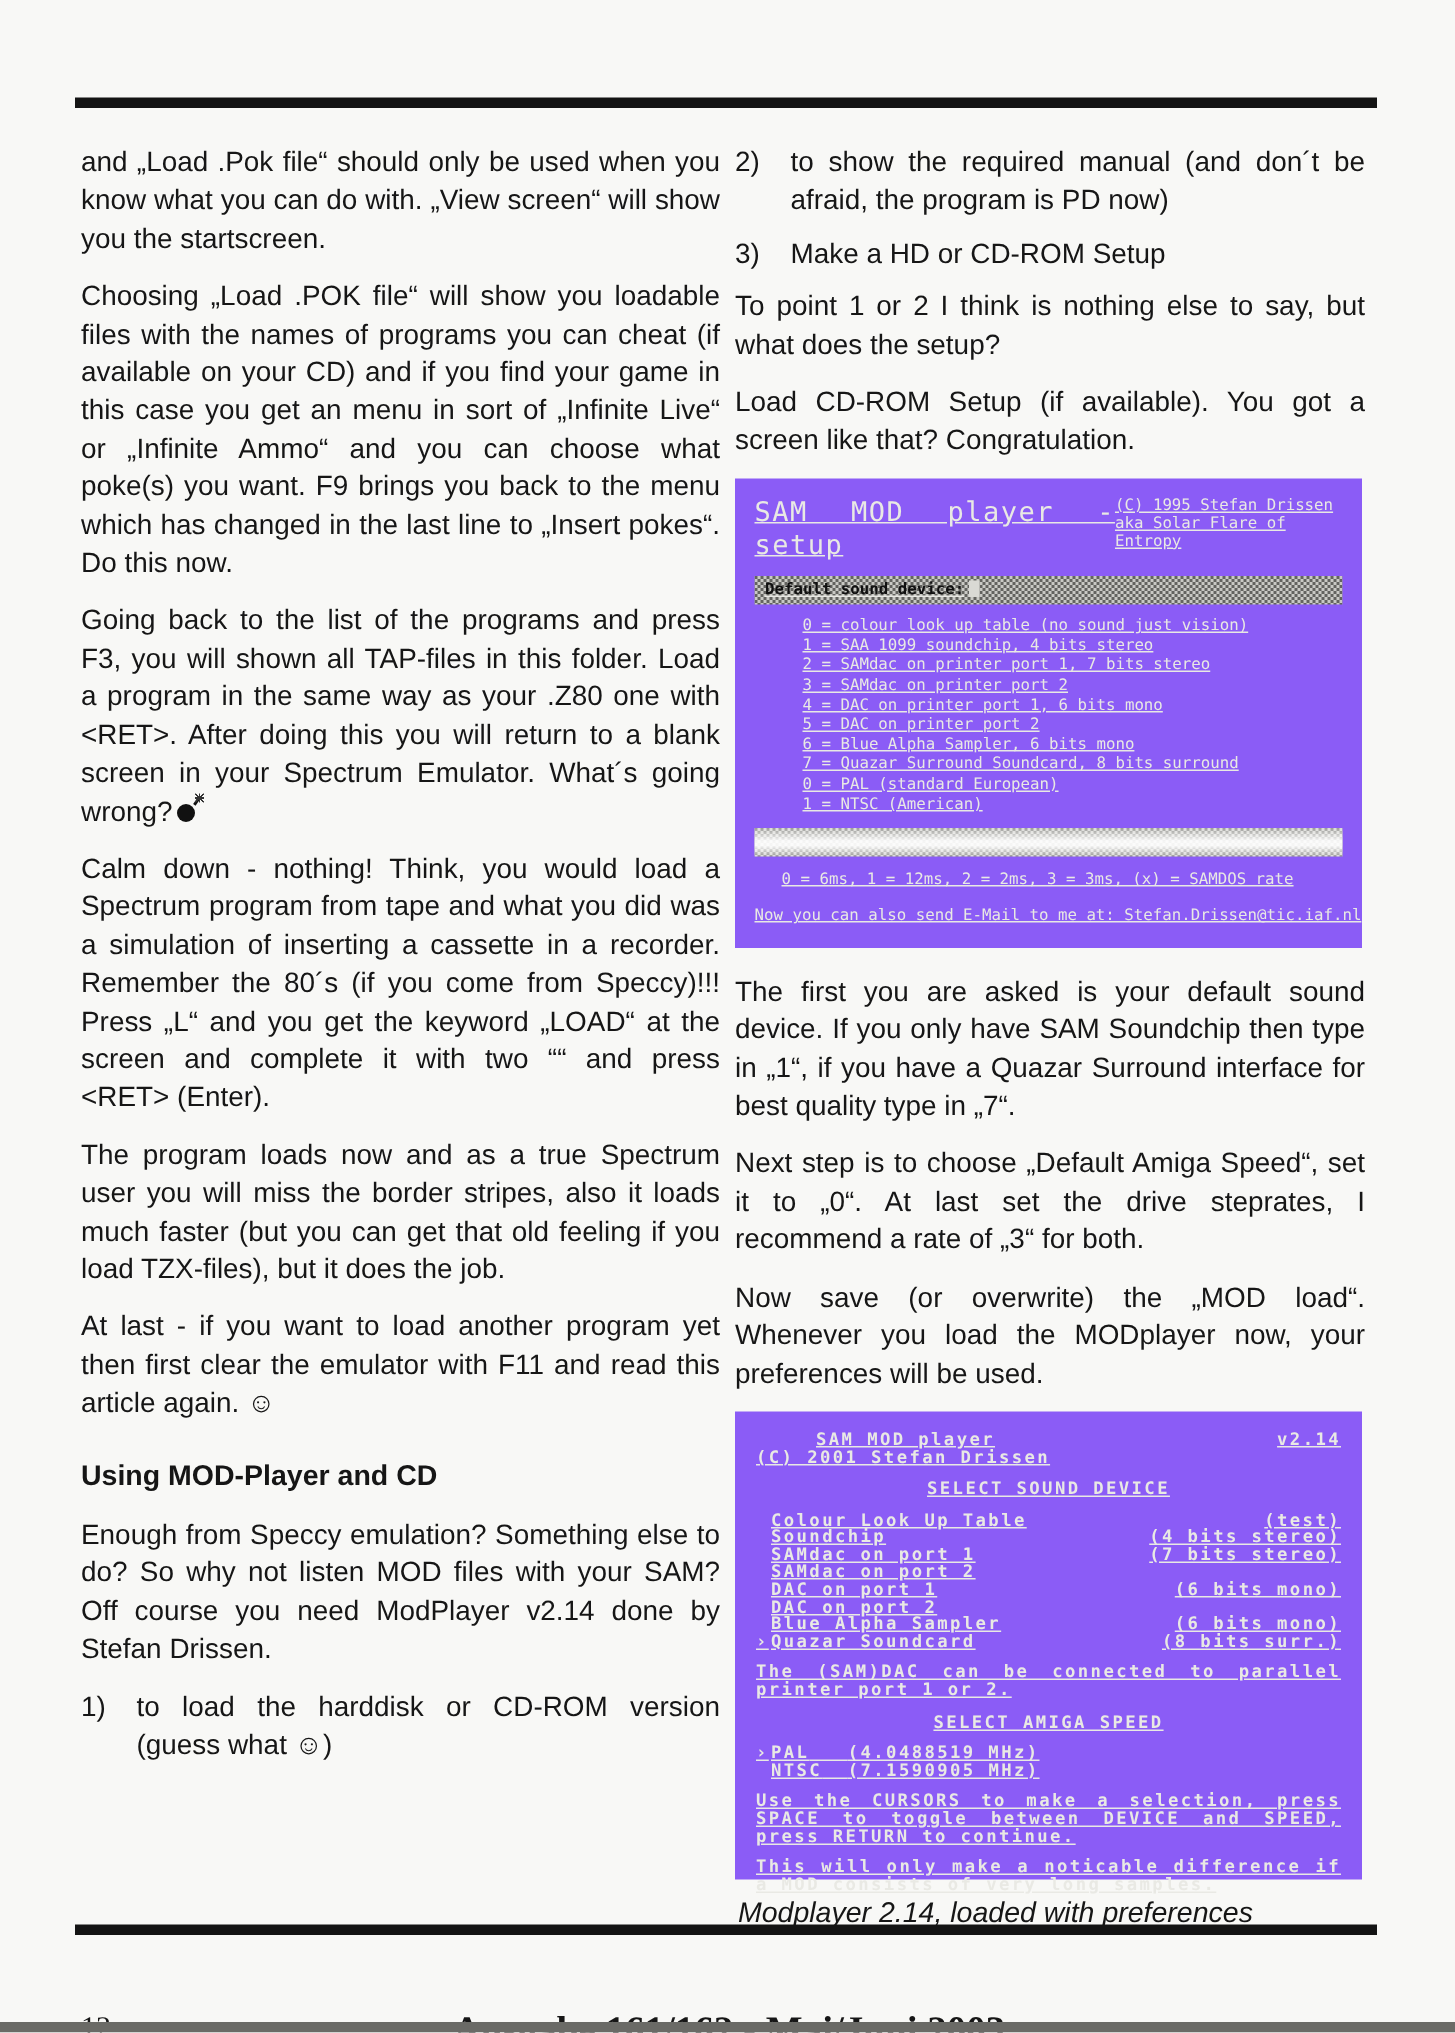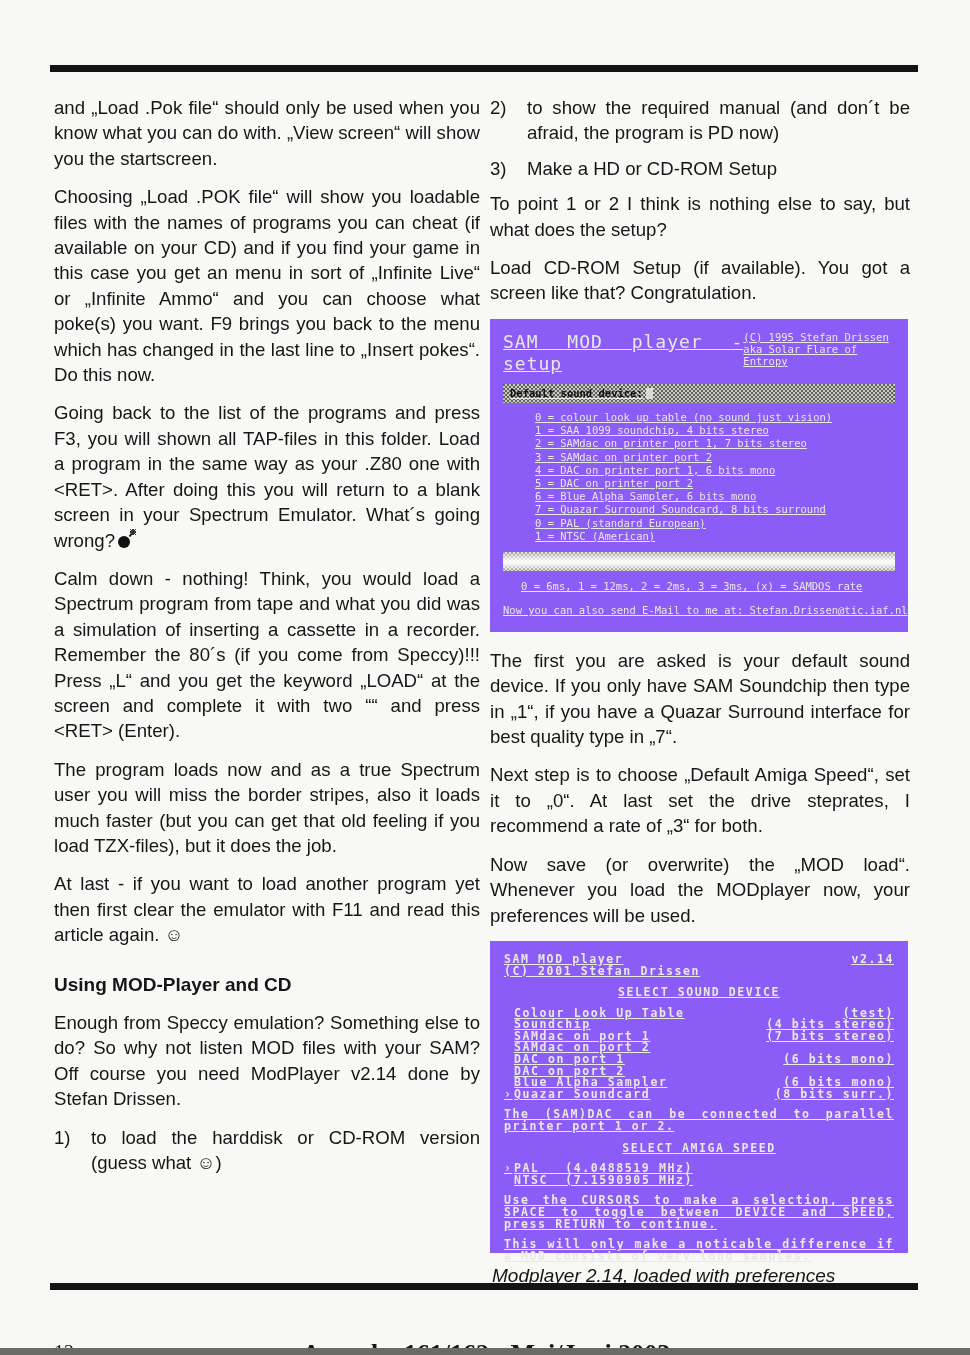--- a/index.html
+++ b/index.html
@@ -50,21 +50,21 @@
         repeating-conic-gradient(#cfcfca 0% 25%, #7a7a75 0% 50%) 0 0/4px 4px;
         height:13px;margin-top:9px;}
   .cursor{display:inline-block;width:7px;height:11px;background:#d9d9d4;vertical-align:-2px;margin-left:3px;}
   .opt{padding-left:32px;white-space:nowrap;}
   .s1-note{margin-top:9px;padding-left:18px;white-space:nowrap;}
   .s1-mail{margin-top:11px;white-space:nowrap;}
 
   .screen2{width:418px;margin:10px 0 10px 0;padding:13px 14px 10px 14px;
            font-size:11.5px;line-height:11.6px;font-weight:bold;letter-spacing:1.6px;
            box-sizing:border-box;height:312px;}
-  .s2-head{display:flex;justify-content:space-between;}
+  .s2-head{display:flex;justify-content:space-between;margin-left:40px;}
   .s2-center{text-align:center;margin:10px 0 9px 0;}
   .mrow{display:flex;justify-content:space-between;white-space:nowrap;}
   .mrow .mk{width:10px;flex:0 0 10px;}
   .mrow .mn{flex:1;text-align:left;}
   .s2-note{margin:9px 0 0 0;}
 
   .caption{font-style:italic;font-size:19px;margin:8px 0 0 2px;text-align:left;}
 
   .footer-row{position:absolute;left:54px;top:1295px;width:864px;margin-top:44px;}
   .pageno{position:absolute;left:0;top:2px;font-size:20px;font-family:"Liberation Serif", serif;}

